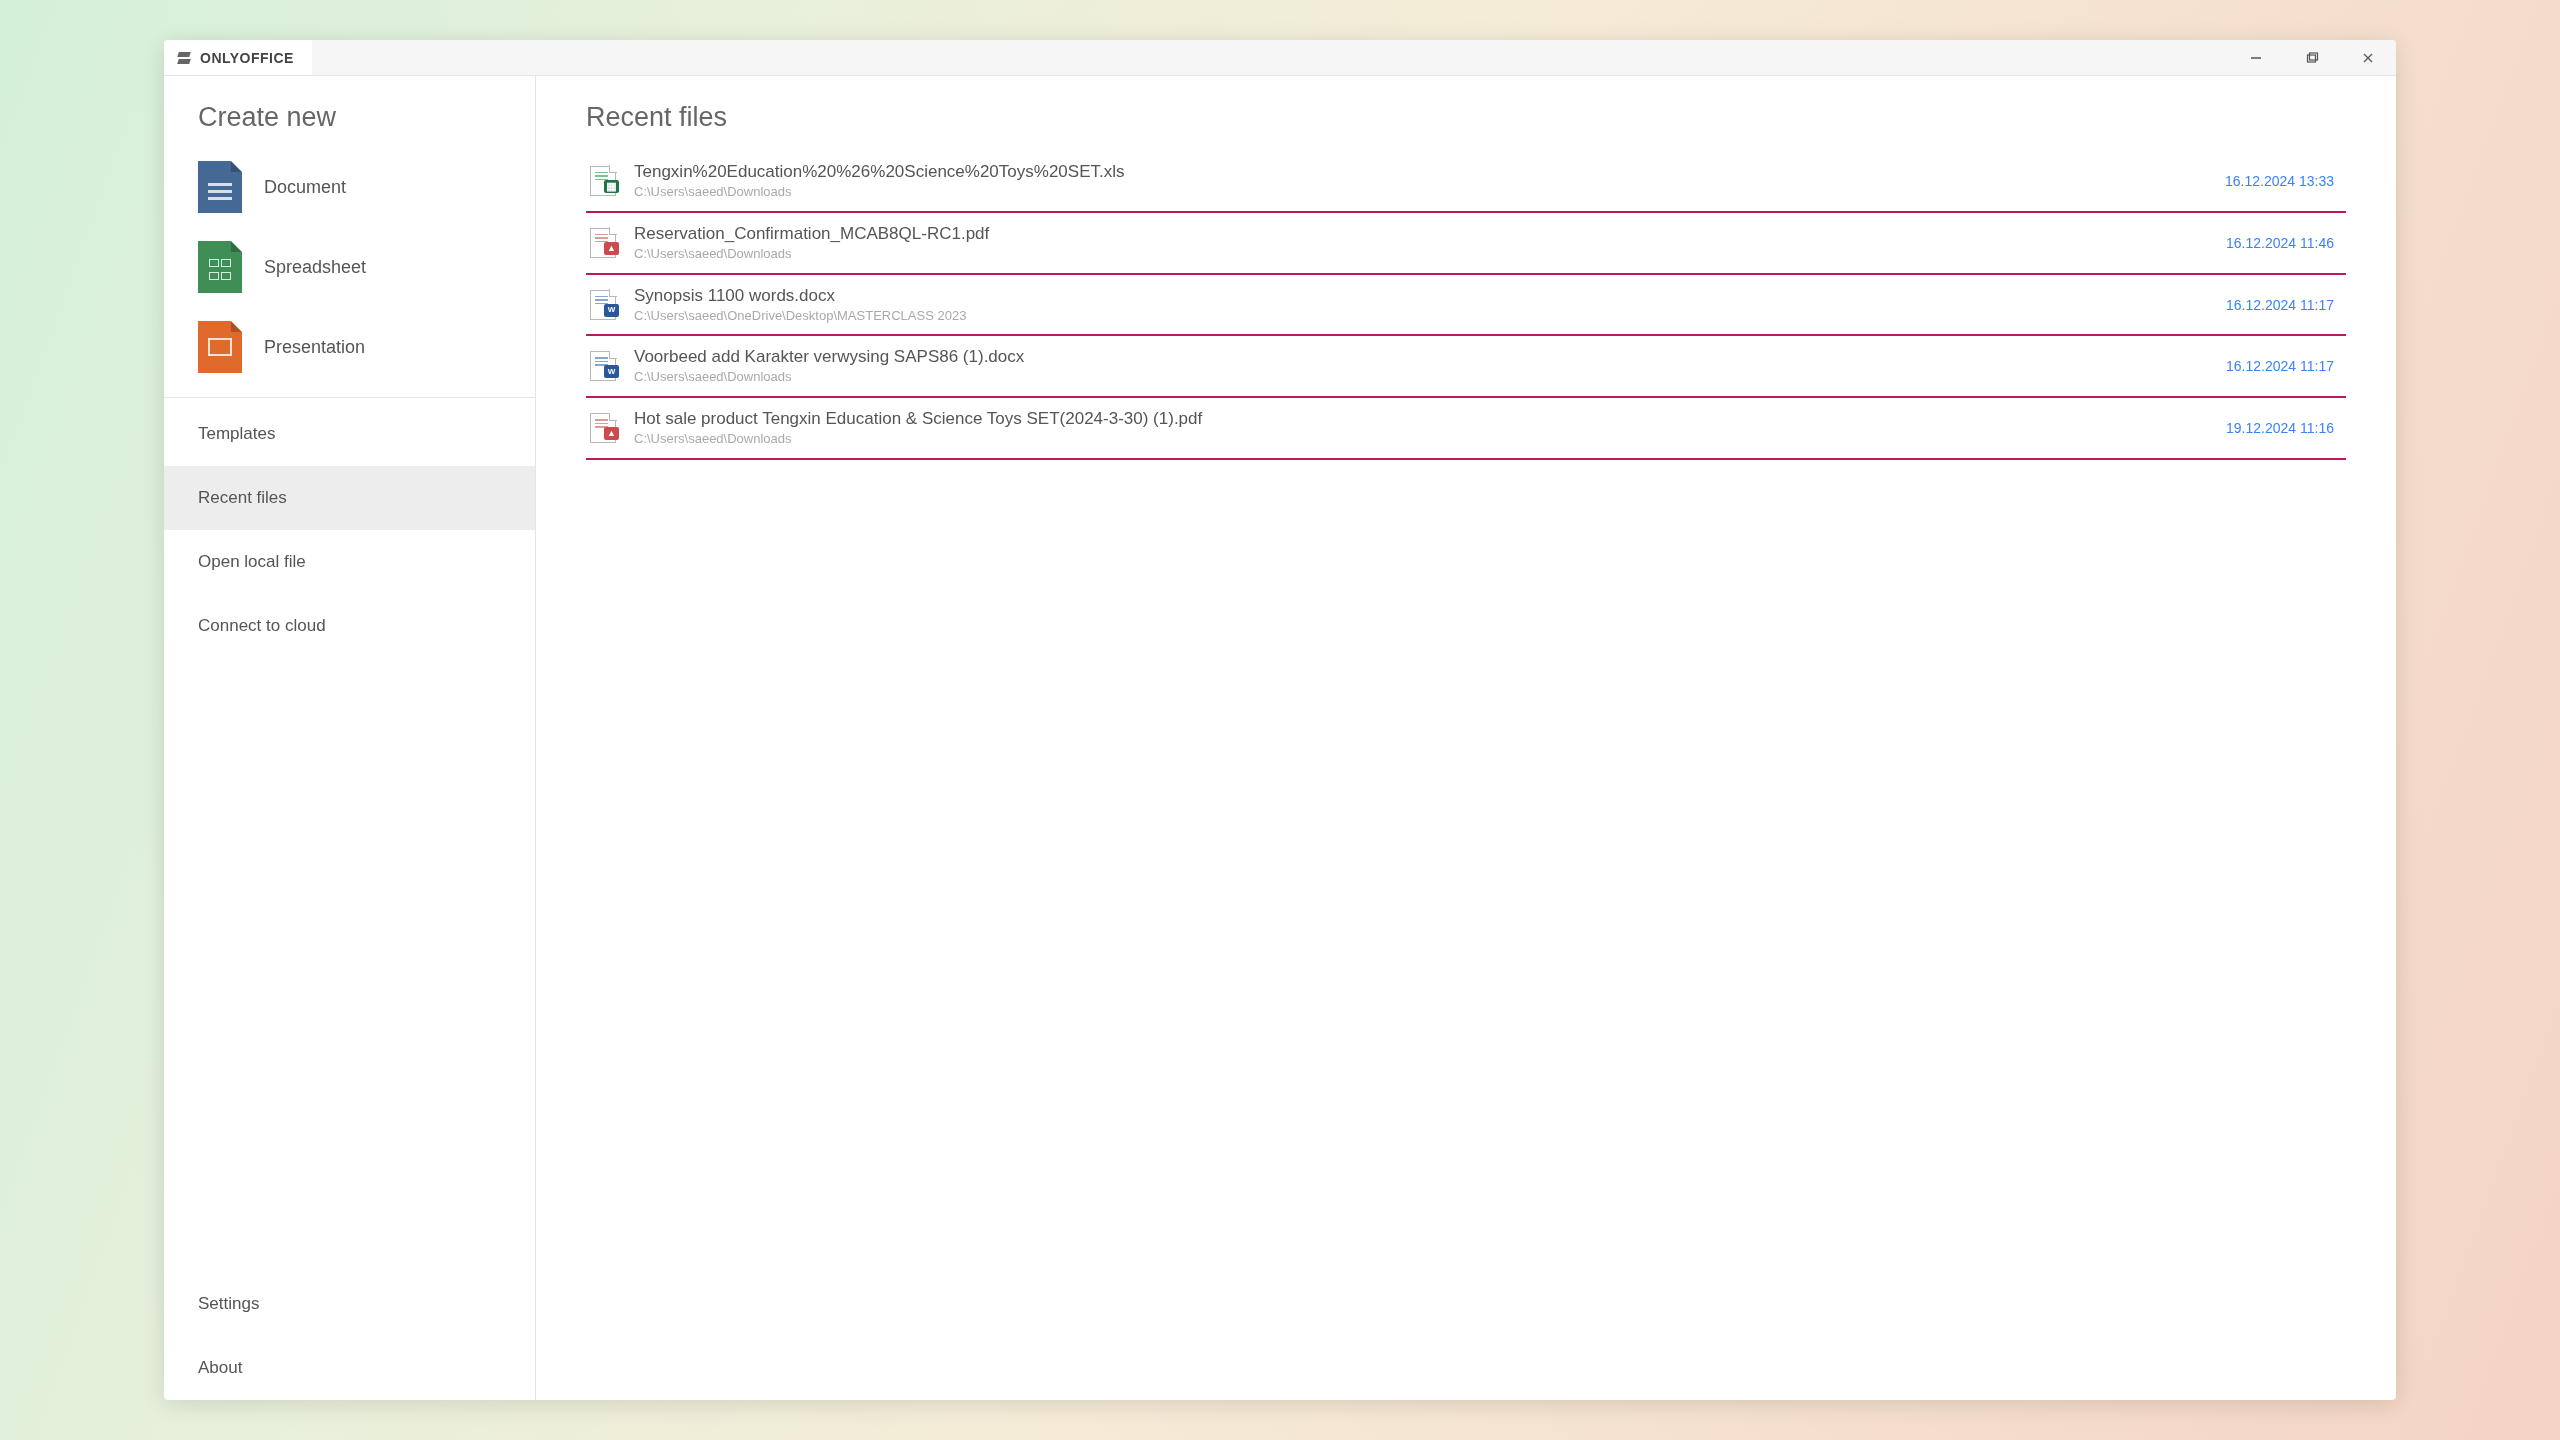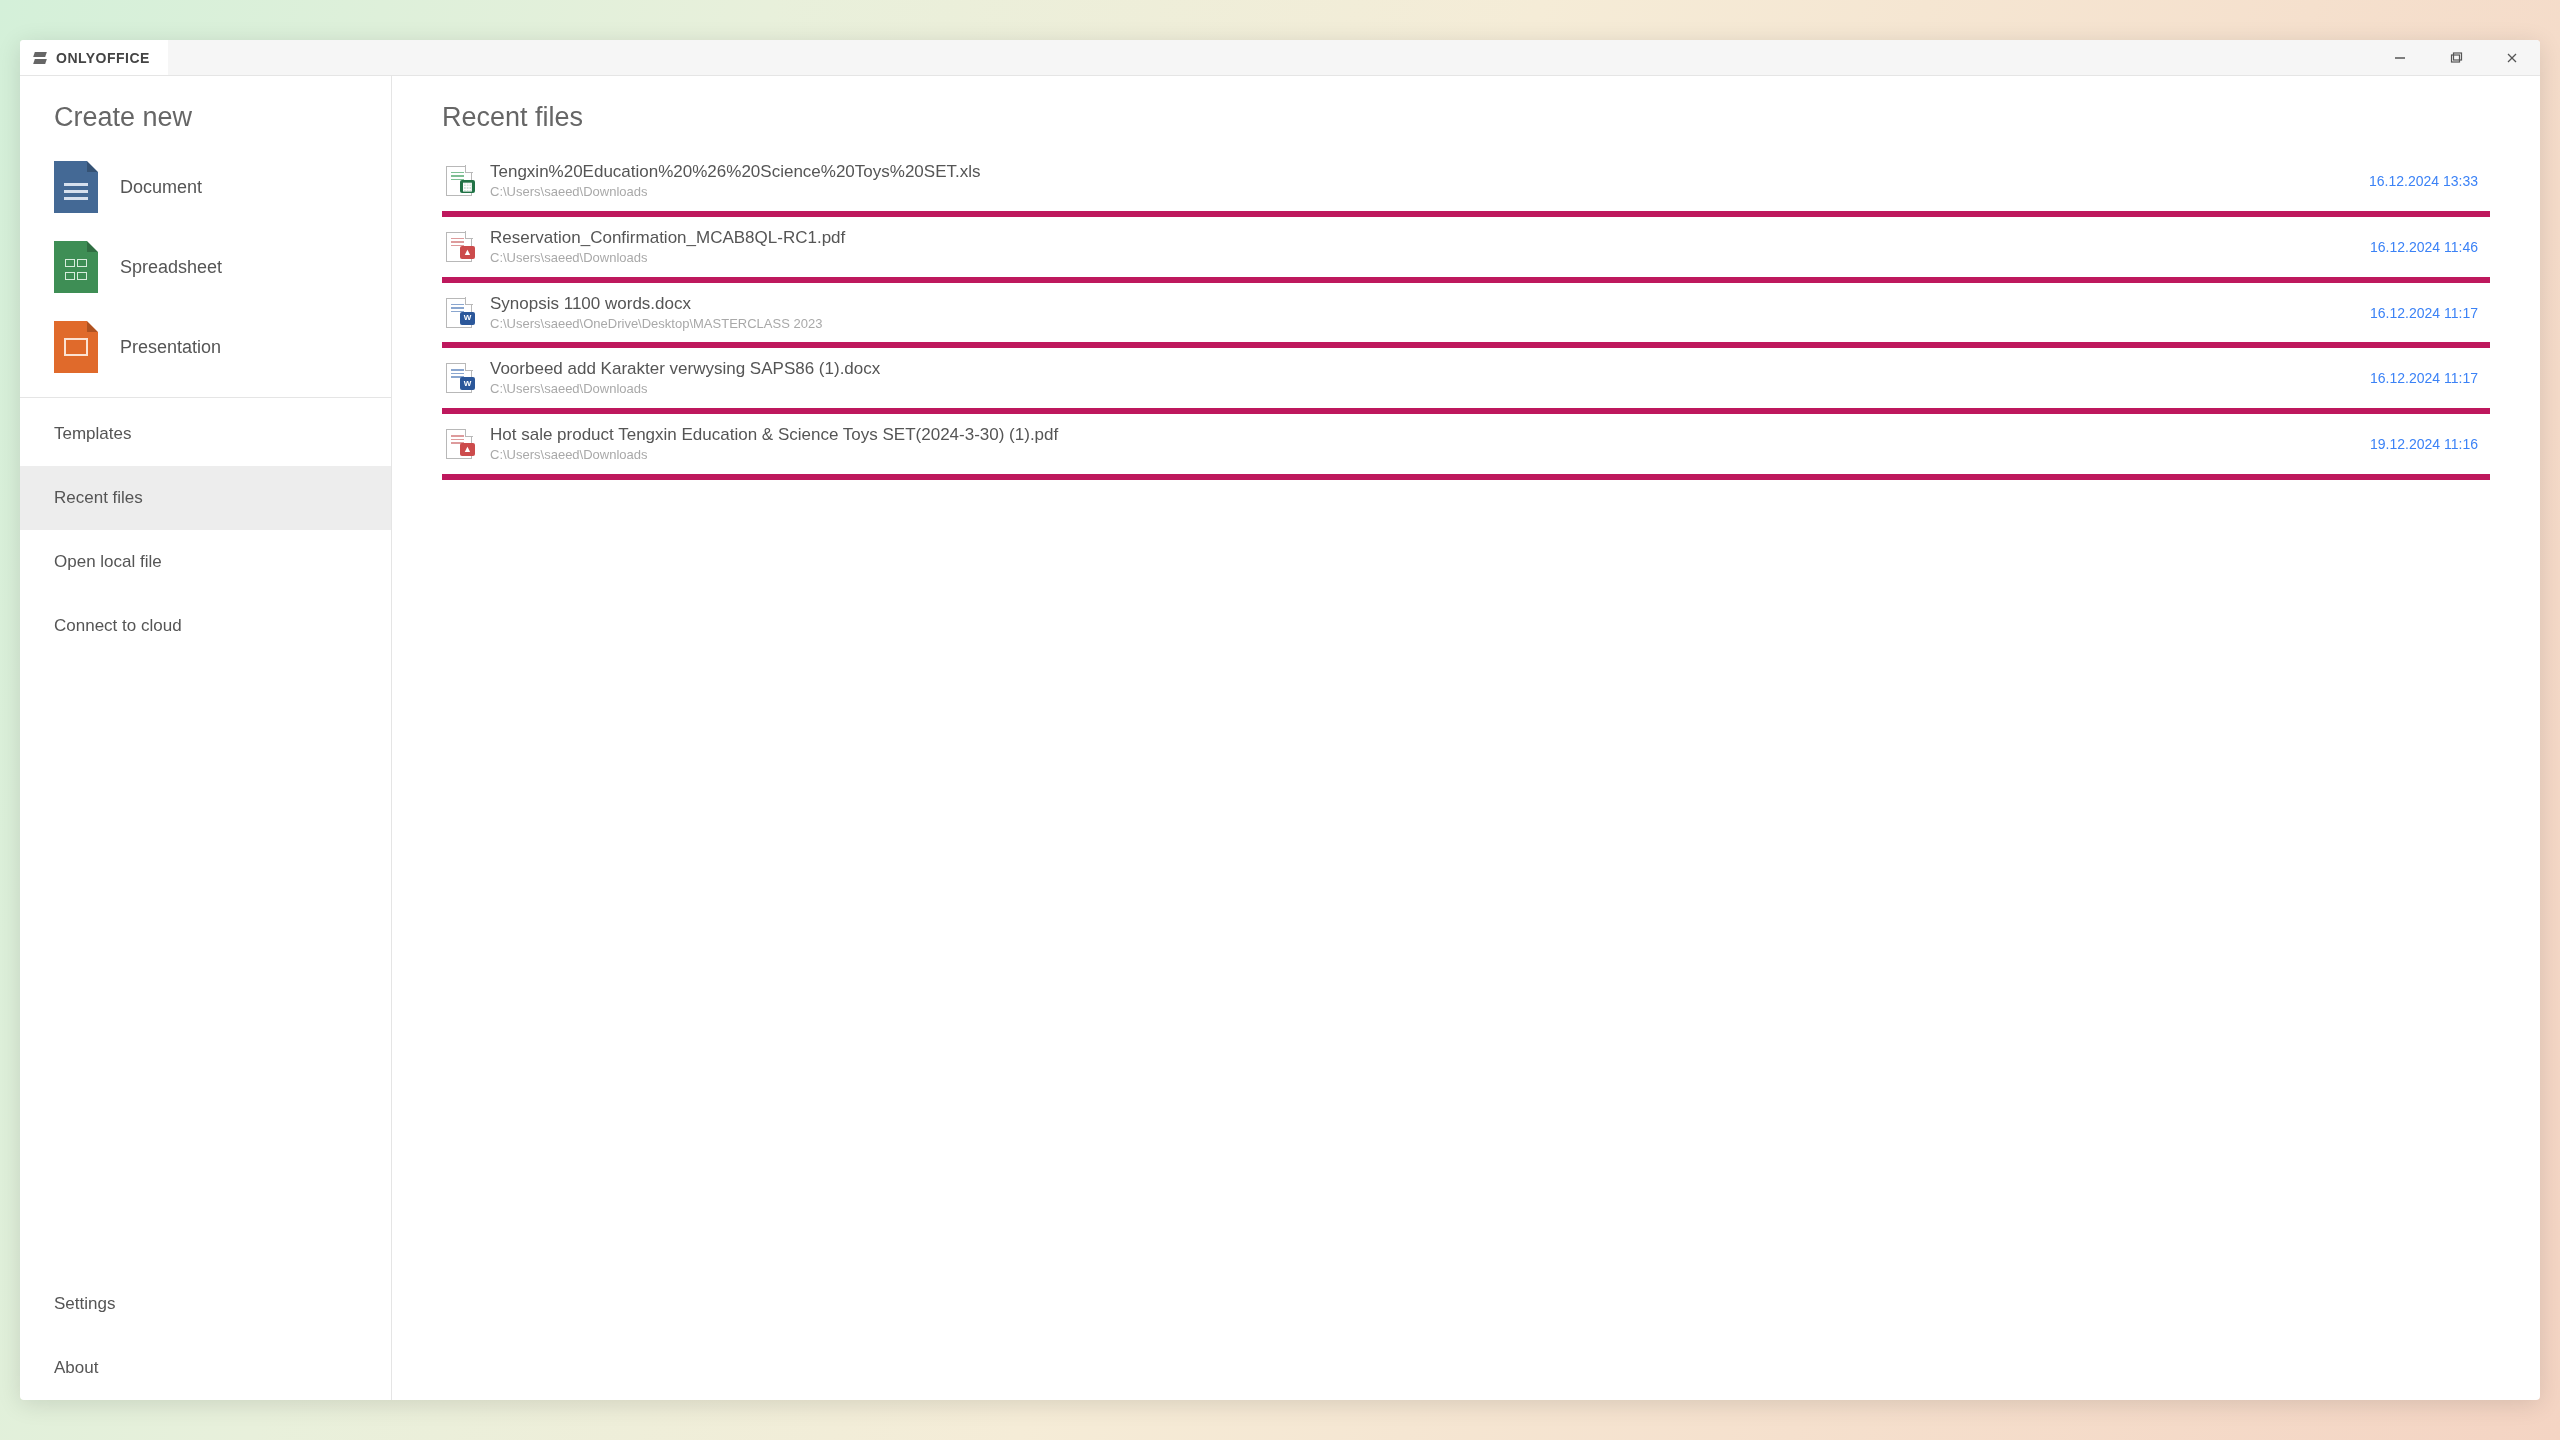--- a/index.html
+++ b/index.html
@@ -7,21 +7,21 @@
 body {
   width: 2560px;
   height: 1440px;
   background: linear-gradient(110deg, #d4f0d9 0%, #e8f0db 25%, #f5ecd7 50%, #f5e0cd 75%, #f4d4c3 100%);
   display: flex;
   align-items: center;
   justify-content: center;
   overflow: hidden;
 }
 .window {
-  width: 2520px;
+  width: 2232px;
   height: 1360px;
   background: #fff;
   border-radius: 4px;
   box-shadow: 0 4px 24px rgba(0,0,0,0.12);
   display: flex;
   flex-direction: column;
   overflow: hidden;
 }
 .titlebar {
   height: 36px;
@@ -160,21 +160,21 @@
   font-size: 27px;
   font-weight: 400;
   color: #666;
   padding-bottom: 18px;
 }
 .file-row {
   display: flex;
   align-items: center;
   gap: 18px;
   padding: 10px 4px;
-  border-bottom: 6px solid #be185d;
+  border-bottom: 2px solid #be185d;
   cursor: pointer;
 }
 .file-icon {
   width: 26px;
   height: 30px;
   position: relative;
   background: #fff;
   border: 1.5px solid #b8b8b8;
   flex-shrink: 0;
 }

